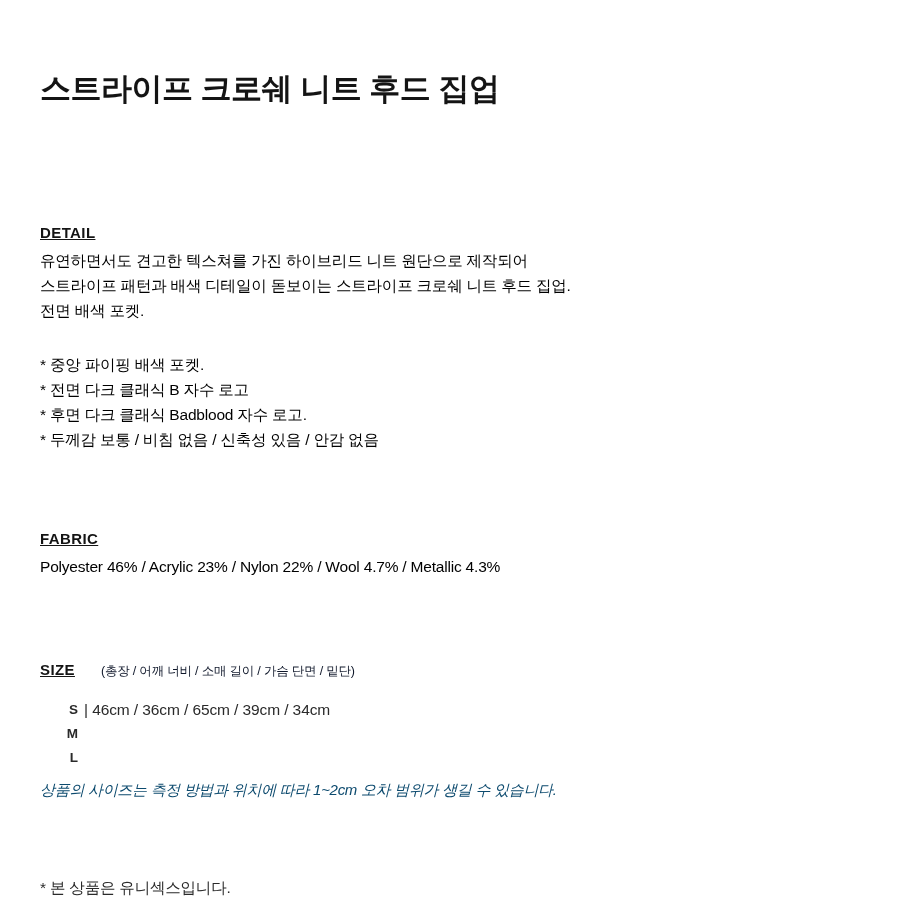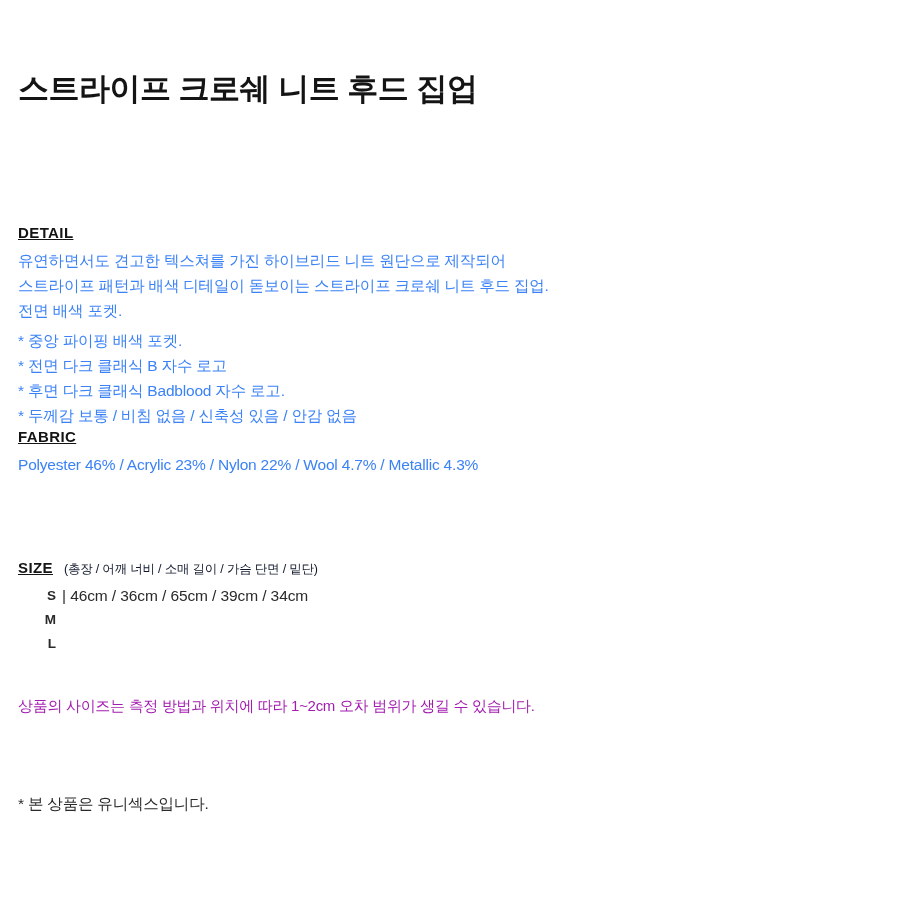--- a/index.html
+++ b/index.html
@@ -12,21 +12,21 @@
     background: #ffffff;
     font-family: "Liberation Sans", "DejaVu Sans", sans-serif;
     color: #1b1b1b;
     overflow: hidden;
   }
   .page {
     position: relative;
     width: 900px;
     height: 922px;
     box-sizing: border-box;
-    padding: 0 18px;
+    padding: 0 40px;
   }
 
   .product-title {
     font-size: 31px;
     font-weight: bold;
     letter-spacing: -0.5px;
     line-height: 1.2;
     color: #141414;
     margin: 0;
     padding-top: 70px;
@@ -41,45 +41,46 @@
     font-weight: bold;
     letter-spacing: 0.4px;
     color: #141414;
     margin: 0 0 7px 0;
     text-decoration: underline;
   }
 
   .body-line {
     font-size: 15.5px;
     line-height: 1.62;
-    color: #3b82f6;
+    color: #000000;
     margin: 0;
     letter-spacing: -0.2px;
   }
 
   .block-detail {
     margin-top: 117px;
   }
 
   .bullet-group {
-    margin-top: 4px;
+    margin-top: 28px;
   }
 
   .block-fabric {
+    margin-top: 78px;
   }
 
   .block-size {
     margin-top: 82px;
   }
 
   .size-heading-row {
     display: flex;
     align-items: baseline;
-    gap: 11px;
-    margin-bottom: 6px;
+    gap: 26px;
+    margin-bottom: 18px;
   }
   .size-heading-row .section-heading {
     margin: 0;
   }
   .size-columns {
     font-size: 12.5px;
     color: #0f172a;
     letter-spacing: -0.2px;
   }
 
@@ -99,24 +100,25 @@
     text-align: right;
     margin-right: 6px;
     font-size: 13.5px;
     line-height: 1.75;
   }
   .size-row .size-values {
     white-space: nowrap;
   }
 
   .size-note {
-    margin-top: 42px;
+    margin-top: 12px;
     font-size: 15px;
-    color: #a21caf;
+    color: #0c4a6e;
     letter-spacing: -0.3px;
+    font-style: italic;
   }
 
   .block-tip {
     margin-top: 76px;
   }
   .tip-line {
     font-size: 15.5px;
     color: #2a2a2a;
     line-height: 1.6;
     letter-spacing: -0.2px;

